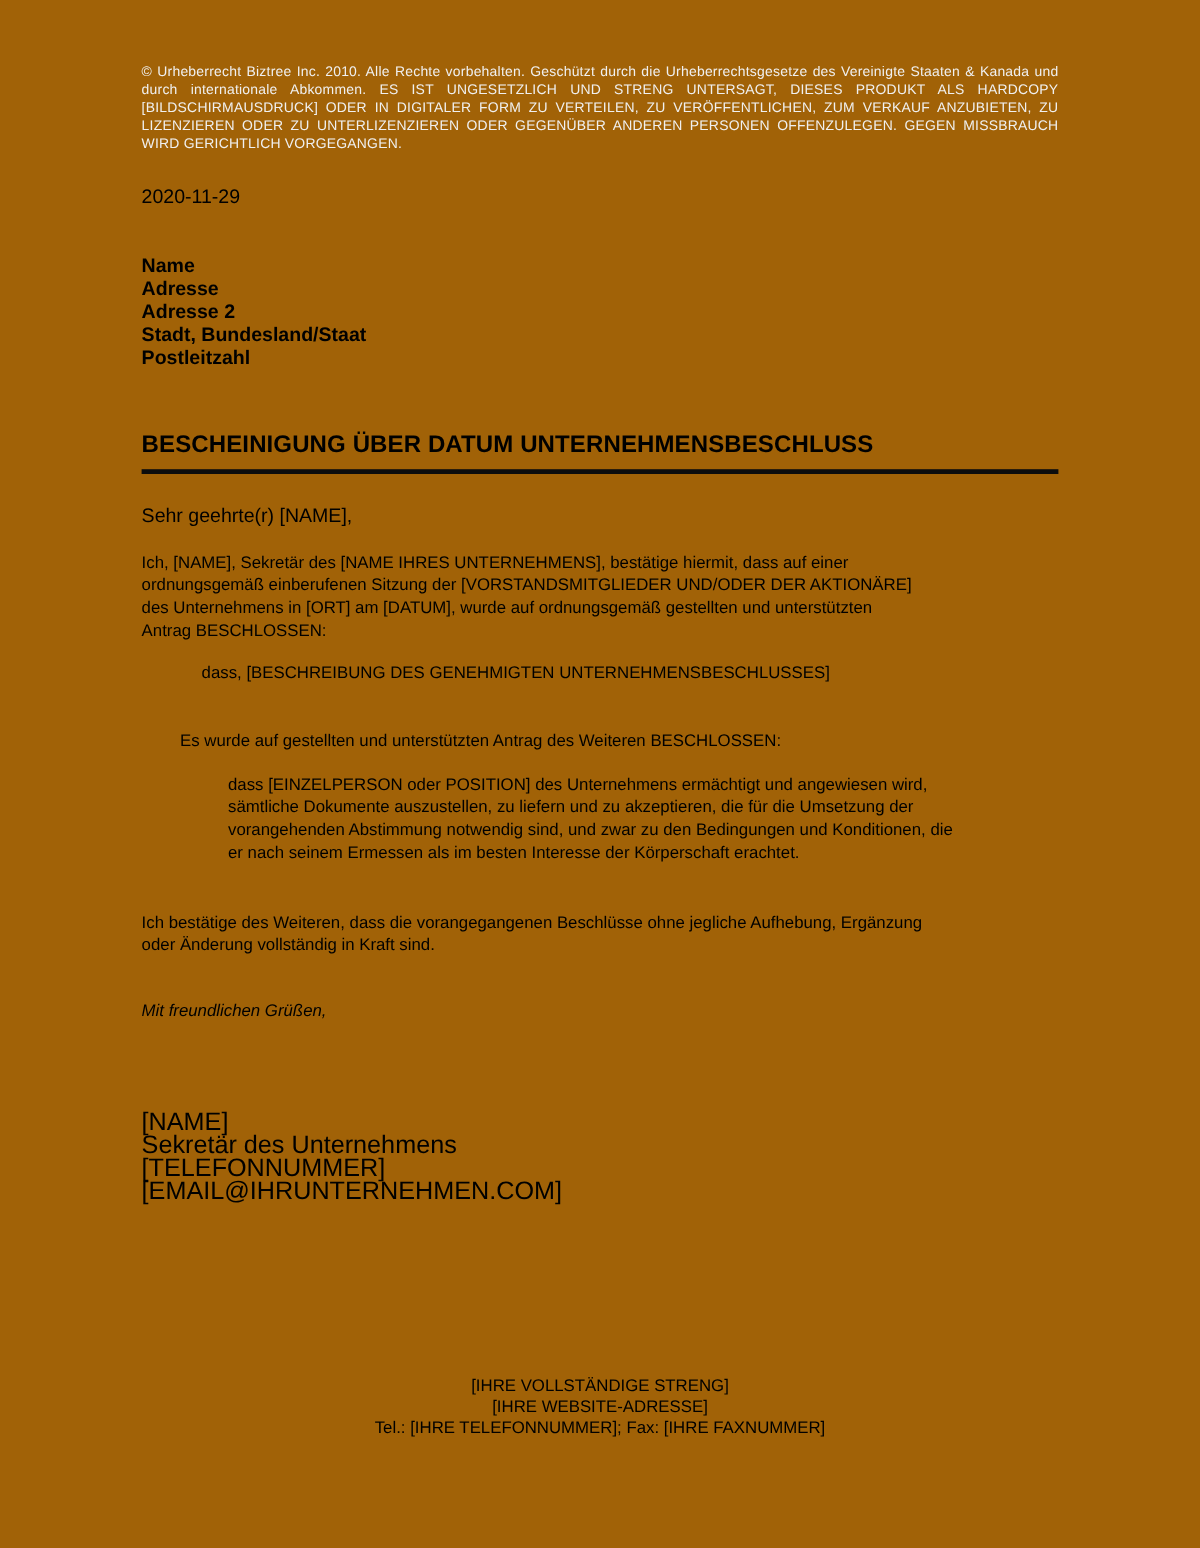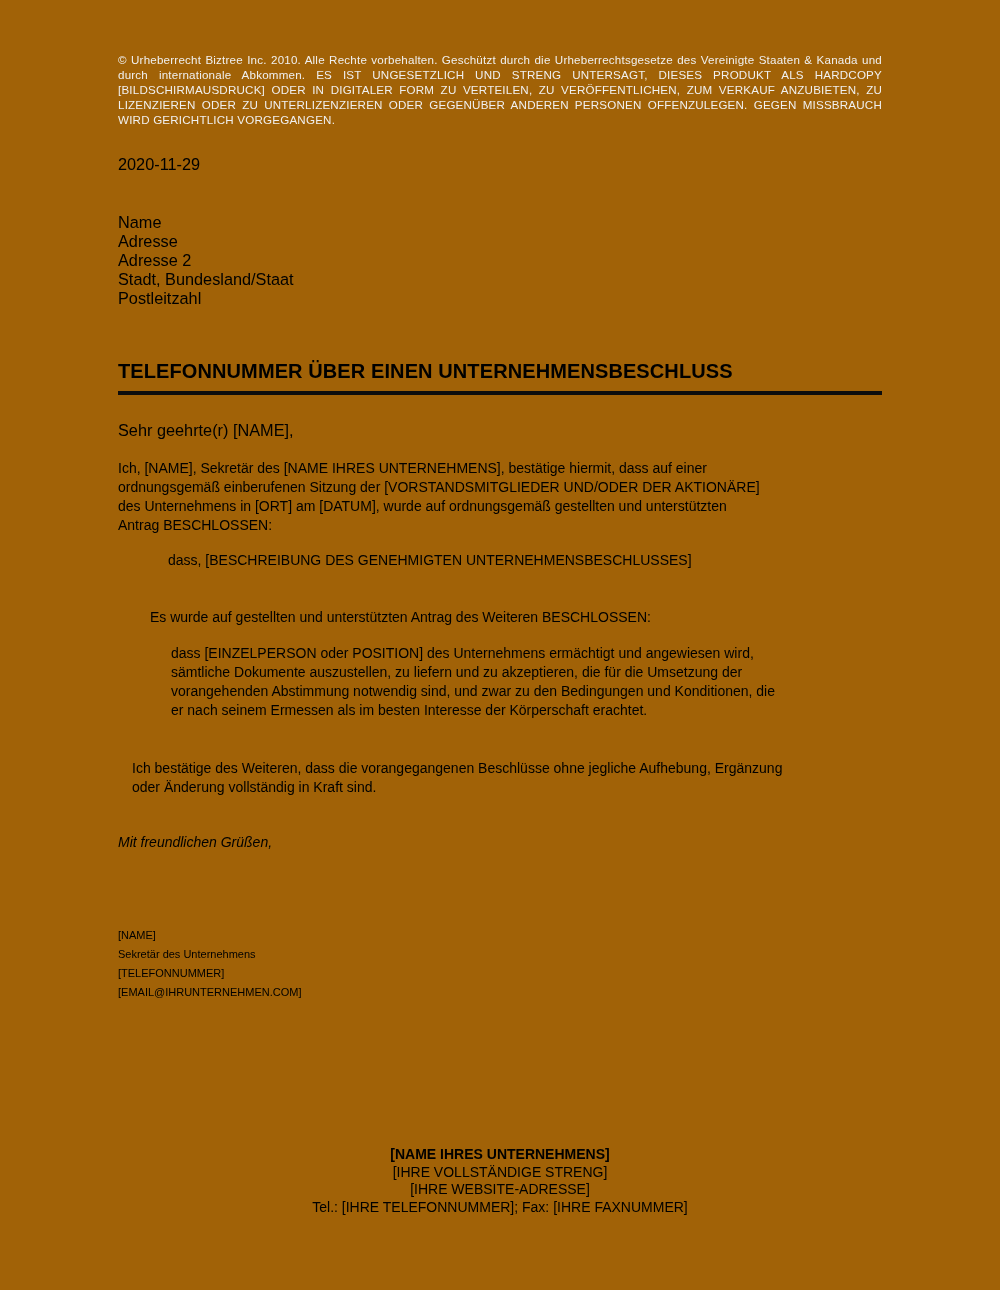--- a/index.html
+++ b/index.html
@@ -17,40 +17,40 @@
   .watermark {
     top: 52px;
     font-size: 11.6px;
     line-height: 15px;
     color: #f0f0f0;
     text-align: justify;
     letter-spacing: 0.2px;
   }
   .date   { top: 155px; font-size: 16.3px; line-height: 19px; }
   .multiline { white-space: pre-line; }
-  .recipient { top: 213px; font-size: 16.3px; line-height: 19px; }
+  .recipient { top: 213px; font-size: 16.3px; line-height: 19px; font-weight: bold; }
   .title {
     top: 360px;
     margin: 0;
     font-size: 20px;
     line-height: 23px;
     font-weight: bold;
     letter-spacing: 0.1px;
     padding-bottom: 7.5px;
     border-bottom: 4.5px solid #0d0d0d;
   }
   .salutation { top: 421px; font-size: 16.3px; line-height: 19px; }
   .para { font-size: 14px; line-height: 19px; }
   .p-intro        { top: 459px; }
   .p-resolution1  { top: 551px; left: 168px; width: 705px; }
   .p-further      { top: 608px; margin-left: 32px; }
-  .p-resolution2  { top: 644px; left: 171px; width: 705px; }
-  .p-confirm      { top: 759px; margin-left: 14px; }
+  .p-resolution2  { top: 644px; left: 190px; width: 705px; }
+  .p-confirm      { top: 759px; }
   .p-closing      { top: 833px; font-style: italic; }
-  .signature { top: 926px; font-size: 11px; line-height: 19px; }
+  .signature { top: 926px; font-size: 21px; line-height: 19px; }
   .footer {
     top: 1146px;
     left: 0;
     width: 1000px;
     text-align: center;
     font-size: 14px;
     line-height: 17.5px;
   }
   .footer .f-company { font-weight: bold; }
 </style>
@@ -62,21 +62,21 @@
   <div class="abs watermark multiline">© Urheberrecht Biztree Inc. 2010. Alle Rechte vorbehalten. Geschützt durch die Urheberrechtsgesetze des Vereinigte Staaten &amp; Kanada und durch internationale Abkommen. ES IST UNGESETZLICH UND STRENG UNTERSAGT, DIESES PRODUKT ALS HARDCOPY [BILDSCHIRMAUSDRUCK] ODER IN DIGITALER FORM ZU VERTEILEN, ZU VERÖFFENTLICHEN, ZUM VERKAUF ANZUBIETEN, ZU LIZENZIEREN ODER ZU UNTERLIZENZIEREN ODER GEGENÜBER ANDEREN PERSONEN OFFENZULEGEN. GEGEN MISSBRAUCH WIRD GERICHTLICH VORGEGANGEN.</div>
 
   <div class="abs date">2020-11-29</div>
 
   <div class="abs recipient multiline">Name
 Adresse
 Adresse 2
 Stadt, Bundesland/Staat
 Postleitzahl</div>
 
-  <h1 class="abs title">TELEFONNUMMER ÜBER EINEN UNTERNEHMENSBESCHLUSS</h1>
+  <h1 class="abs title">BESCHEINIGUNG ÜBER DATUM UNTERNEHMENSBESCHLUSS</h1>
 
   <div class="abs salutation">Sehr geehrte(r) [NAME],</div>
 
   <div class="abs para p-intro multiline">Ich, [NAME], Sekretär des [NAME IHRES UNTERNEHMENS], bestätige hiermit, dass auf einer
 ordnungsgemäß einberufenen Sitzung der [VORSTANDSMITGLIEDER UND/ODER DER AKTIONÄRE]
 des Unternehmens in [ORT] am [DATUM], wurde auf ordnungsgemäß gestellten und unterstützten
 Antrag BESCHLOSSEN:</div>
 
   <div class="abs para p-resolution1 multiline">dass, [BESCHREIBUNG DES GENEHMIGTEN UNTERNEHMENSBESCHLUSSES]</div>
 
@@ -91,19 +91,18 @@
 oder Änderung vollständig in Kraft sind.</div>
 
   <div class="abs para p-closing">Mit freundlichen Grüßen,</div>
 
   <div class="abs signature multiline">[NAME]
 Sekretär des Unternehmens
 [TELEFONNUMMER]
 [EMAIL@IHRUNTERNEHMEN.COM]</div>
 
   <div class="abs footer">
-    <div class="f-company">[NAME IHRES UNTERNEHMENS]</div>
     <div>[IHRE VOLLSTÄNDIGE STRENG]</div>
     <div>[IHRE WEBSITE-ADRESSE]</div>
     <div>Tel.: [IHRE TELEFONNUMMER]; Fax: [IHRE FAXNUMMER]</div>
   </div>
 
 </div>
 
 </body></html>

